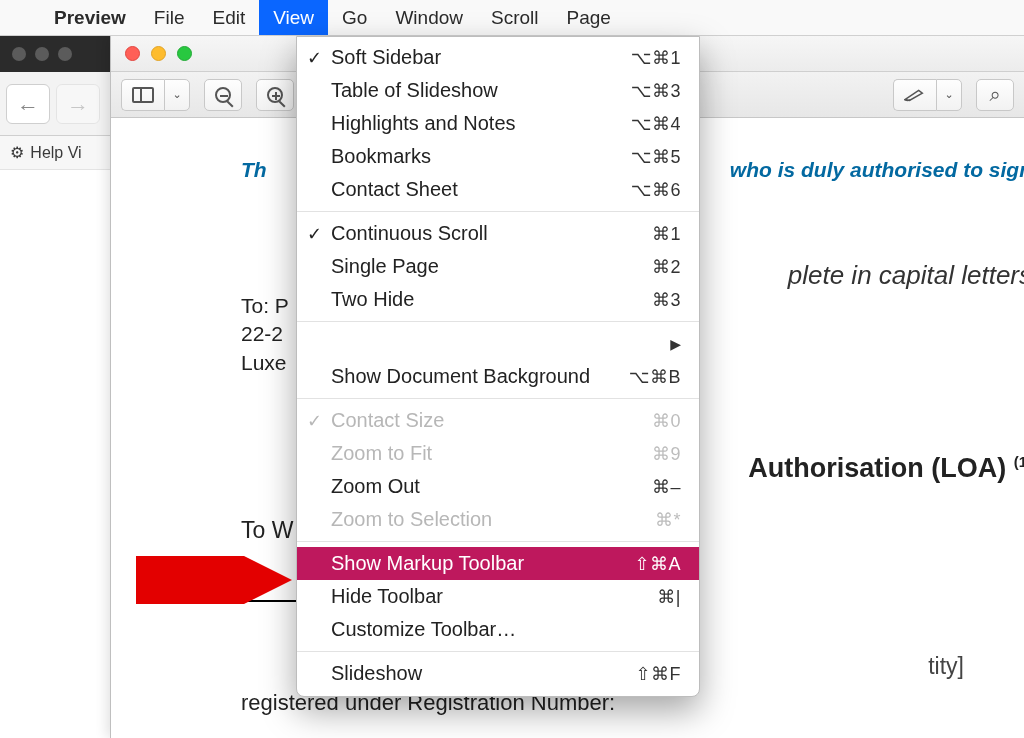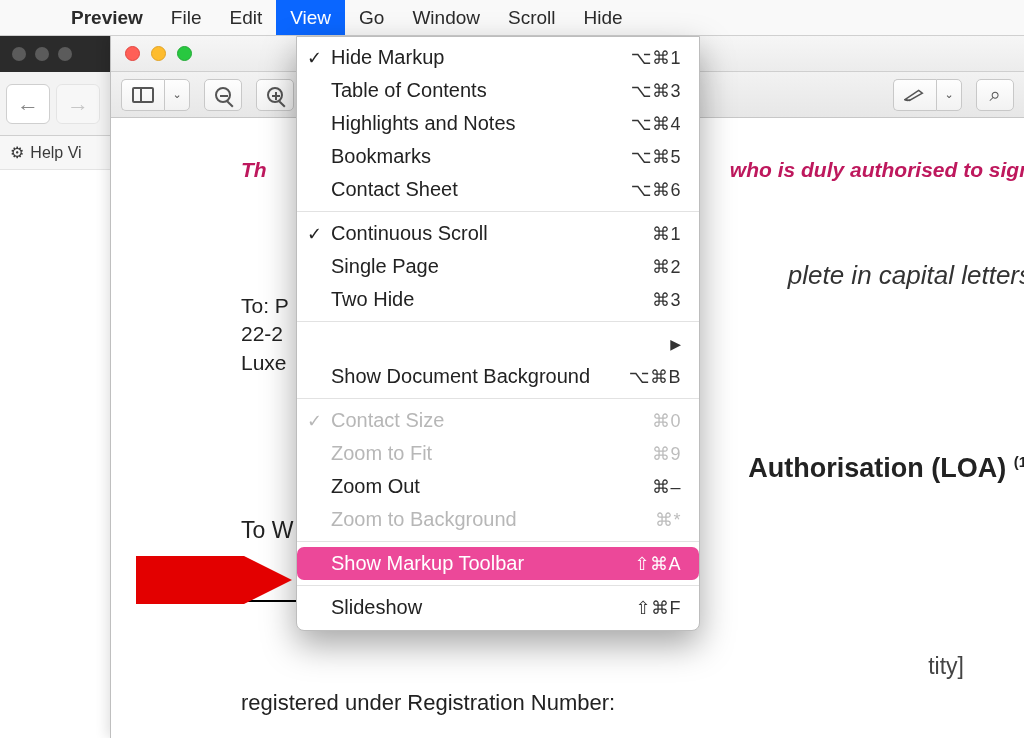--- a/index.html
+++ b/index.html
@@ -1,19 +1,19 @@
 <!DOCTYPE html>
 <html><head>
 <meta charset="utf-8">
 <style>
   * { margin:0; padding:0; box-sizing:border-box; }
   html,body { width:1024px; height:738px; font-family:-apple-system,"Helvetica Neue",Arial,sans-serif; overflow:hidden; background:#fff; }
 
   
-  .menubar { position:absolute; top:0; left:0; right:0; height:36px; background:#f9f9f9; border-bottom:1px solid #d0d0d0; display:flex; align-items:center; padding-left:35px; font-size:19px; color:#2b2b2b; z-index:50; }
+  .menubar { position:absolute; top:0; left:0; right:0; height:36px; background:#f9f9f9; border-bottom:1px solid #d0d0d0; display:flex; align-items:center; padding-left:18px; font-size:19px; color:#2b2b2b; z-index:50; }
   .menubar .apple { font-size:22px; margin-right:22px; }
   .menubar .mitem { padding:0 14px; height:100%; display:flex; align-items:center; cursor:default; }
   .menubar .mitem.bold { font-weight:700; }
   .menubar .mitem.active { background:#0a66ff; color:#fff; }
 
   
   .back-window { position:absolute; top:36px; left:0; width:110px; height:702px; }
   .back-titlebar { height:36px; background:#2b2b2b; display:flex; align-items:center; padding-left:12px; }
   .tl-dot { width:14px; height:14px; border-radius:50%; background:#5b5b5b; margin-right:9px; }
   .back-toolbar { height:64px; background:#f3f3f3; border-bottom:1px solid #cfcfcf; display:flex; align-items:center; padding-left:6px; gap:6px; }
@@ -35,39 +35,39 @@
 
   .pv-toolbar { height:46px; background:linear-gradient(#f2f2f2,#e7e7e7); border-bottom:1px solid #c7c7c7; display:flex; align-items:center; padding:0 10px; gap:14px; }
   .tbtn { height:32px; border:1px solid #c8c8c8; border-radius:5px; background:linear-gradient(#fefefe,#f2f2f2); display:flex; align-items:center; justify-content:center; padding:0 10px; }
   .tsplit { display:flex; }
   .tsplit .tbtn:first-child{border-top-right-radius:0;border-bottom-right-radius:0;border-right:none;}
   .tsplit .tbtn:last-child{border-top-left-radius:0;border-bottom-left-radius:0;width:26px;padding:0 2px;}
   .spacer{flex:1;}
 
   
   .doc { position:absolute; top:82px; left:0; right:0; bottom:0; background:#fff; padding:40px 48px 0 130px; font-size:21px; color:#222; }
-  .doc .italic{font-style:italic; font-weight:600; color:#be185d;}
+  .doc .italic{font-style:italic; font-weight:600; color:#0369a1;}
   .doc .cap{font-style:italic; font-size:26px; color:#333; margin-top:46px;}
   .doc .block{margin-top:110px; line-height:1.35;}
   .doc .law{position:absolute; right:-8px; top:335px; font-size:27px; font-weight:800;}
   .doc .law sup{font-size:15px;}
   .doc .tow{margin-top:140px; font-size:23px;}
   .doc .entity{position:absolute; right:60px; top:535px; font-size:23px; color:#444;}
   .doc .reg{margin-top:88px; font-size:22px;}
   .doc .hr{border-top:2px solid #000; width:300px; margin-top:56px;}
 
   
   .dropdown { position:absolute; top:36px; left:296px; width:404px; background:#fff; border:1px solid #bdbdbd; border-radius:0 0 8px 8px; box-shadow:0 14px 34px rgba(0,0,0,.35); z-index:100; padding:4px 0 6px;}
   .dd-item { display:flex; align-items:center; height:33px; font-size:20px; color:#222; padding:0 18px 0 34px; position:relative;}
   .dd-item .check{position:absolute; left:10px; font-size:18px;}
   .dd-item .short{margin-left:auto; font-size:18px; color:#333; letter-spacing:.5px;}
   .dd-item.sub .arrow{margin-left:auto;font-size:14px;color:#333;}
   .dd-item.disabled{color:#b7b7b7;}
   .dd-item.disabled .short{color:#bdbdbd;}
-  .dd-item.highlight{background:#ec4899;color:#fff;border-radius:7px;}
+  .dd-item.highlight{background:#be185d;color:#fff;}
   .dd-item.highlight .short{color:#fff;}
   .dd-sep{height:1px;background:#e2e2e2;margin:5px 0;}
 
   
   .ann-arrow{position:absolute; top:556px; left:136px; z-index:120;}
 
   .icon-sidebar{width:22px;height:16px;border:2px solid #555;border-radius:2px;position:relative;}
   .icon-sidebar::before{content:"";position:absolute;left:6px;top:0;bottom:0;width:2px;background:#555;}
   .mag{width:16px;height:16px;border:2px solid #555;border-radius:50%;position:relative;}
   .mag::after{content:"";position:absolute;width:8px;height:2px;background:#555;transform:rotate(45deg);bottom:-4px;right:-5px;}
@@ -84,21 +84,21 @@
 
 <div class="menubar">
   <span class="apple"></span>
   <span class="mitem bold">Preview</span>
   <span class="mitem">File</span>
   <span class="mitem">Edit</span>
   <span class="mitem active">View</span>
   <span class="mitem">Go</span>
   <span class="mitem">Window</span>
   <span class="mitem">Scroll</span>
-  <span class="mitem">Hide</span>
+  <span class="mitem">Page</span>
 </div>
 
 <div class="back-window">
   <div class="back-titlebar">
     <div class="tl-dot"></div>
     <div class="tl-dot"></div>
     <div class="tl-dot"></div>
   </div>
   <div class="back-toolbar">
     <div class="nav-btn">
@@ -178,25 +178,25 @@
     <div class="tow">To W</div>
     <div class="hr"></div>
     <div class="entity">tity]</div>
     <div class="reg">registered under Registration Number:</div>
   </div>
 </div>
 
 <div class="dropdown" id="dd">
     <div class="dd-item">
       <span class="check">✓</span>
-      <span>Hide Markup</span>
+      <span>Soft Sidebar</span>
       <span class="short">⌥⌘1</span>
     </div>
     <div class="dd-item">
-      <span>Table of Contents</span>
+      <span>Table of Slideshow</span>
       <span class="short">⌥⌘3</span>
     </div>
     <div class="dd-item">
       <span>Highlights and Notes</span>
       <span class="short">⌥⌘4</span>
     </div>
     <div class="dd-item">
       <span>Bookmarks</span>
       <span class="short">⌥⌘5</span>
     </div>
@@ -234,27 +234,34 @@
     </div>
     <div class="dd-item disabled">
       <span>Zoom to Fit</span>
       <span class="short">⌘9</span>
     </div>
     <div class="dd-item">
       <span>Zoom Out</span>
       <span class="short">⌘–</span>
     </div>
     <div class="dd-item disabled">
-      <span>Zoom to Background</span>
+      <span>Zoom to Selection</span>
       <span class="short">⌘*</span>
     </div>
     <div class="dd-sep"></div>
     <div class="dd-item highlight">
       <span>Show Markup Toolbar</span>
       <span class="short">⇧⌘A</span>
+    </div>
+    <div class="dd-item">
+      <span>Hide Toolbar</span>
+      <span class="short">⌘|</span>
+    </div>
+    <div class="dd-item">
+      <span>Customize Toolbar…</span>
     </div>
     <div class="dd-sep"></div>
     <div class="dd-item">
       <span>Slideshow</span>
       <span class="short">⇧⌘F</span>
     </div>
   </div>
 
 <svg class="ann-arrow" width="160" height="48">
   <defs>

